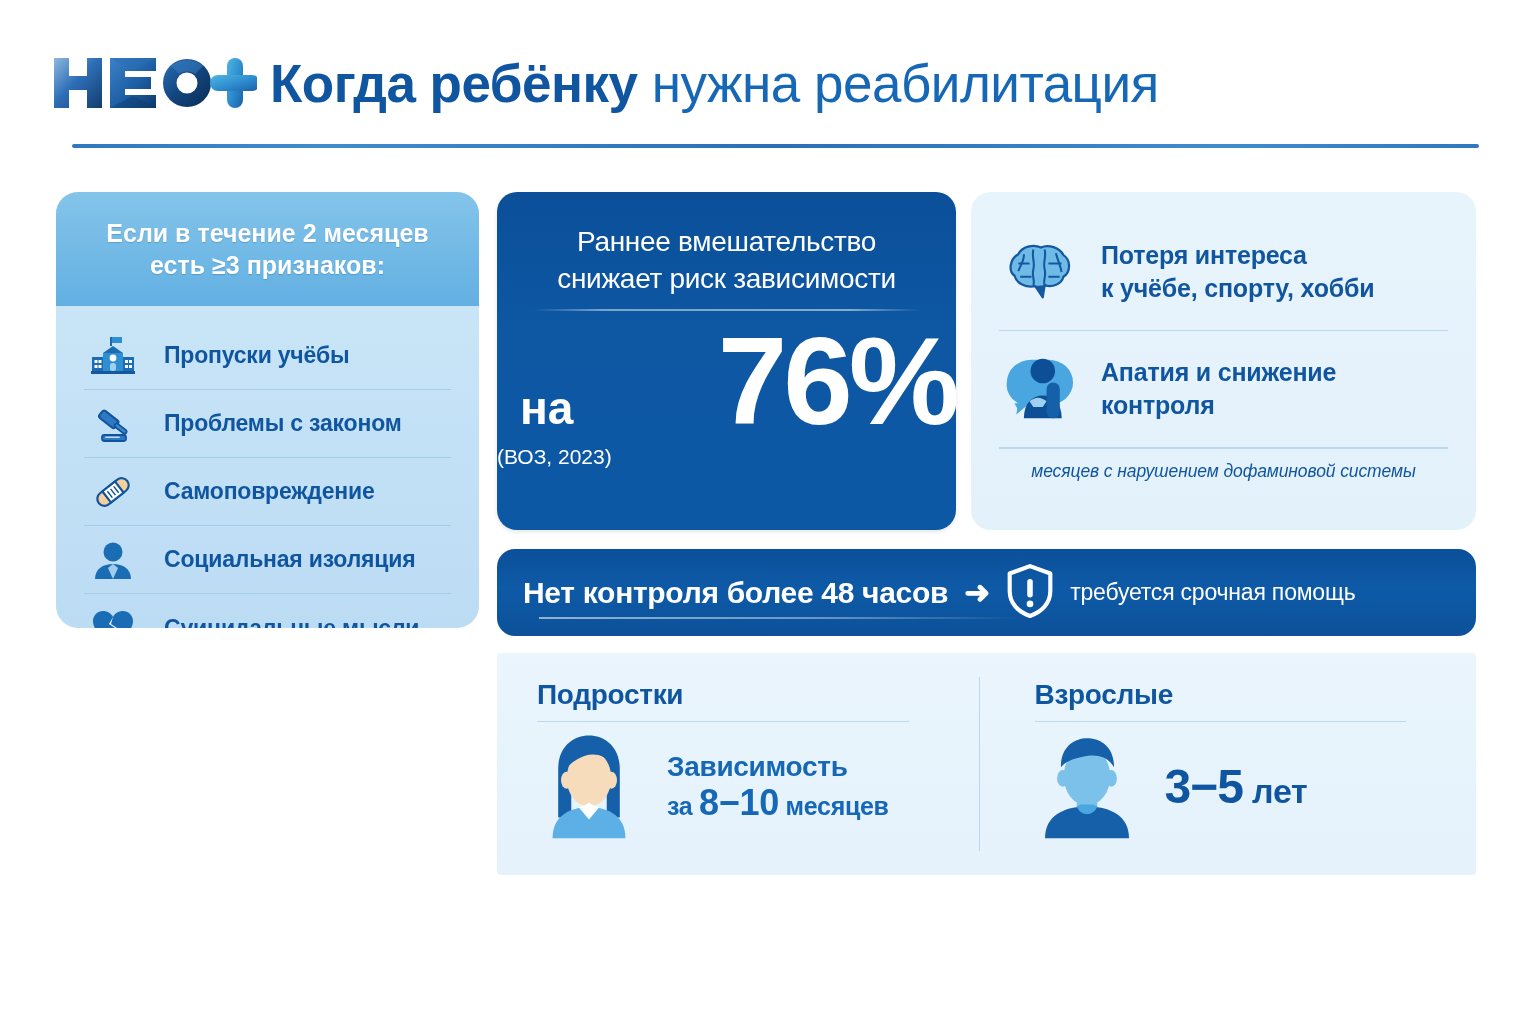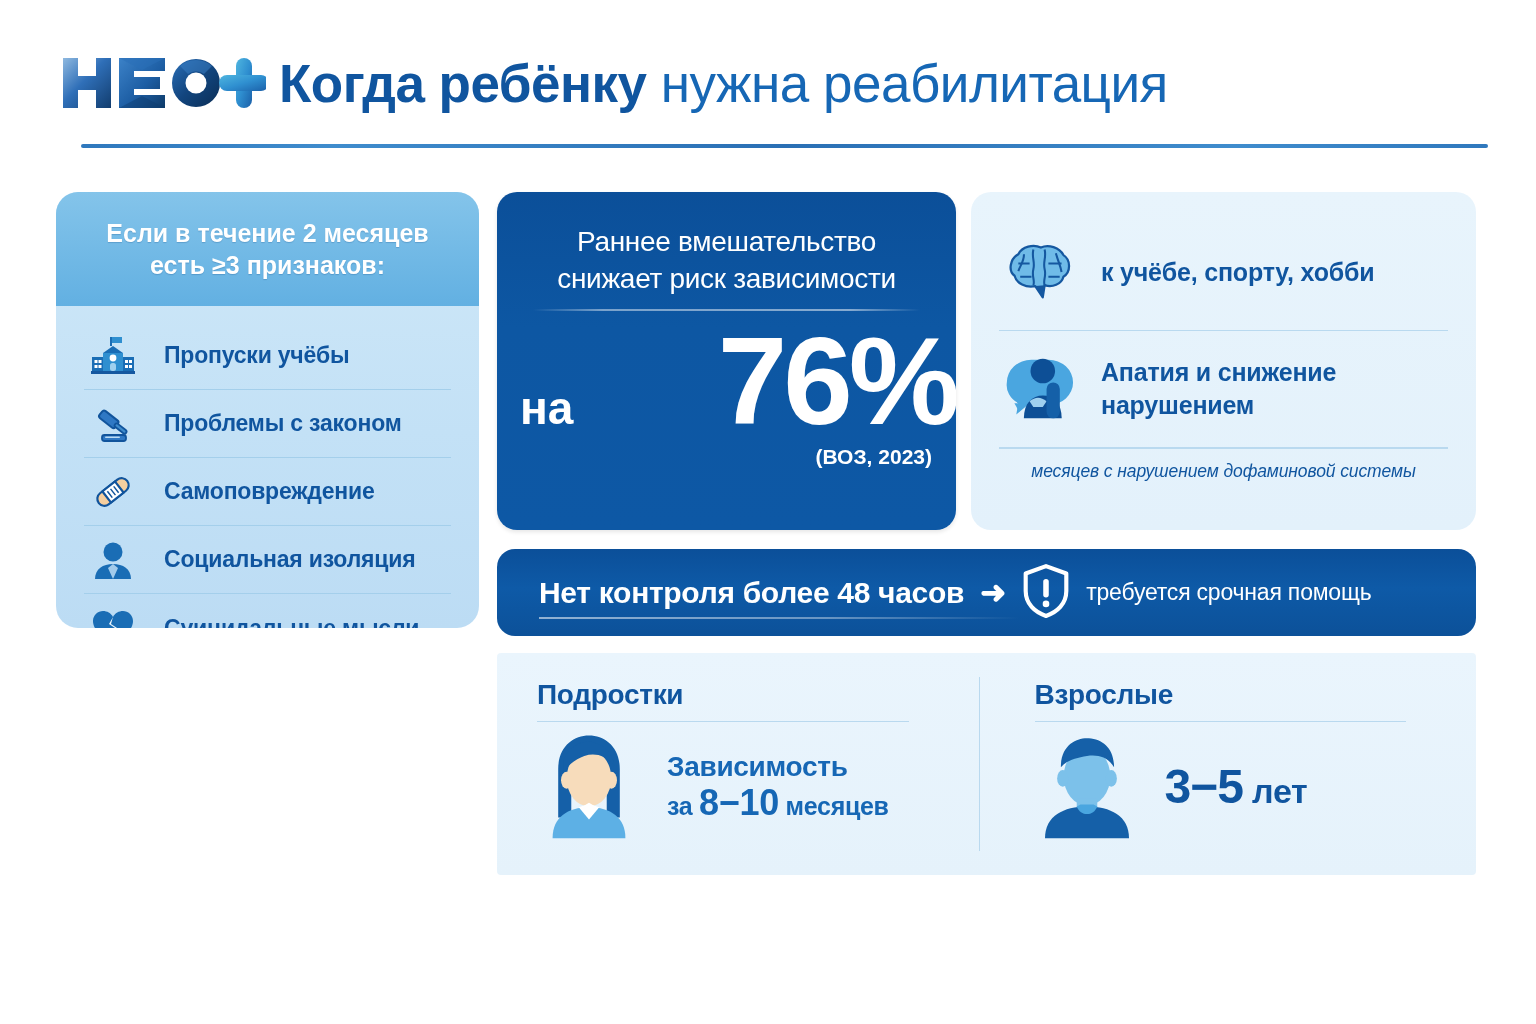--- a/index.html
+++ b/index.html
@@ -5,21 +5,21 @@
   * { margin:0; padding:0; box-sizing:border-box; }
   html, body {
     width:1536px; height:1024px;
     background:#ffffff;
     font-family:"Liberation Sans", sans-serif;
     overflow:hidden;
   }
   .stage { position:relative; width:1536px; height:1024px; }
 
   
-  .header { position:absolute; left:13px; top:0; width:1276px; height:150px; }
+  .header { position:absolute; left:4px; top:0; width:1276px; height:150px; }
   .logo { position:absolute; left:48px; top:52px; width:205px; height:62px; }
   .title {
     position:absolute; left:266px; top:54px;
     font-size:53px; line-height:60px; white-space:nowrap;
     letter-spacing:-0.5px;
   }
   .title .t-bold { font-weight:bold; color:#10559f; }
   .title .t-light { font-weight:normal; color:#1667b5; }
   .rule {
     position:absolute; left:68px; top:144px; width:1407px; height:4px;
@@ -68,22 +68,22 @@
     margin:12px 36px 0 36px; height:1.6px;
     background:linear-gradient(90deg,rgba(255,255,255,0) 0%,rgba(255,255,255,.45) 18%,rgba(255,255,255,.50) 82%,rgba(255,255,255,0) 100%);
   }
   .stat-big {
     display:flex; align-items:baseline; justify-content:space-between;
     margin-top:10px; color:#ffffff;margin-left:23px;
   }
   .stat-big .pre { font-size:46px; font-weight:bold; margin-right:10px; }
   .stat-big .num { font-size:125px; font-weight:bold; line-height:120px; letter-spacing:-4px; }
   .stat-src {
-    text-align:right; padding-right:24px; margin-top:4px;
-    color:#ffffff; font-size:21px;font-weight:bold;
+    text-align:left; padding-right:64px; margin-top:4px;
+    color:#ffffff; font-size:21px;
   }
 
   
   .symp-panel {
     position:absolute; left:971px; top:192px; width:505px; height:338px;
     border-radius:20px;
     background:linear-gradient(180deg,#e8f4fc 0%,#e3f1fb 100%);
     padding:26px 26px 0 26px;
   }
   .symp-row { display:flex; align-items:center; gap:20px; height:108px; }
@@ -95,21 +95,21 @@
   .symp-note {
     text-align:center; color:#10559f; font-size:17.5px; font-style:italic;
     font-weight:500; margin-top:12px; letter-spacing:-0.1px;
   }
 
   
   .alert-bar {
     position:absolute; left:497px; top:549px; width:979px; height:87px;
     border-radius:18px;
     background:linear-gradient(180deg,#0b4f99 0%,#0e5aa7 45%,#0c5199 100%);
-    display:flex; align-items:center; padding-left:42px; gap:16px;
+    display:flex; align-items:center; padding-left:26px; gap:16px;
     overflow:hidden;
   }
   .alert-bar .a-main { color:#ffffff; font-weight:bold; font-size:30px; letter-spacing:-0.3px; }
   .alert-bar .a-arrow { color:#ffffff; font-size:31px; font-weight:bold; line-height:1; }
   .alert-bar .a-sub { color:#ffffff; font-size:23px; letter-spacing:-0.2px; }
   .alert-underline {
     position:absolute; left:42px; bottom:17px; width:480px; height:1.6px;
     background:linear-gradient(90deg,rgba(255,255,255,.55) 0%,rgba(255,255,255,.38) 60%,rgba(255,255,255,0) 100%);
   }
 
@@ -297,40 +297,41 @@
           <path d="M18 14 C22 6 34 3 42 7 C50 3 62 7 66 15 C74 20 74 33 66 38 C64 46 54 50 46 47 L44 60 L36 48 C26 50 16 45 14 37 C7 32 9 19 18 14 Z" fill="#6fbbe8" stroke="#1558a0" stroke-width="2.4" stroke-linejoin="round"></path>
           <path d="M36 48 L44 60 L46 47 Z" fill="#1558a0"></path>
           <path d="M24 14 C24 22 20 26 18 32" fill="none" stroke="#1558a0" stroke-width="2.2"></path>
           <path d="M34 9 C32 18 36 22 34 30 C32 38 36 42 34 47" fill="none" stroke="#1558a0" stroke-width="2.2"></path>
           <path d="M46 9 C48 18 44 22 46 30 C48 38 44 42 46 47" fill="none" stroke="#1558a0" stroke-width="2.2"></path>
           <path d="M58 13 C60 21 63 26 64 33" fill="none" stroke="#1558a0" stroke-width="2.2"></path>
           <path d="M18 24 h12 M50 24 h14 M20 38 h12 M50 38 h12" stroke="#1558a0" stroke-width="2" fill="none"></path>
         </svg>
       </span>
       <span class="s-txt">
+        <div>Потеря интереса</div>
         <div>к учёбе, спорту, хобби</div>
       </span>
     </div>
 
     <div class="symp-div"></div>
 
     <div class="symp-row">
       <span class="s-ico">
         <svg viewBox="0 0 80 74" width="76" height="70">
           <path d="M6 30 a26 24 0 0 1 26-24 h18 a26 24 0 0 1 0 48 h-22 l-12 10 l2-12 a24 22 0 0 1 -12 -22 Z" fill="#4aa6e0"></path>
           <circle cx="44" cy="18" r="13" fill="#0d4f96"></circle>
           <path d="M24 68 c0-16 9-24 20-24 s20 8 20 24 Z" fill="#0d4f96"></path>
           <path d="M30 50 c6-5 12-5 18 0 l-4 6 h-10 Z" fill="#9fd0ef"></path>
           <rect x="48" y="30" width="14" height="38" rx="7" fill="#1560a8"></rect>
           <path d="M14 52 l10 0 l-5 9 Z" fill="#4aa6e0"></path>
         </svg>
       </span>
       <span class="s-txt">
         <div>Апатия и снижение</div>
-        <div>нарушением</div>
+        <div>контроля</div>
       </span>
     </div>
 
     <div class="symp-div"></div>
 
     <div class="symp-note">месяцев с нарушением дофаминовой системы</div>
   </div>
 
   <div class="alert-bar">
     <span class="a-main">Нет контроля более 48 часов</span>

